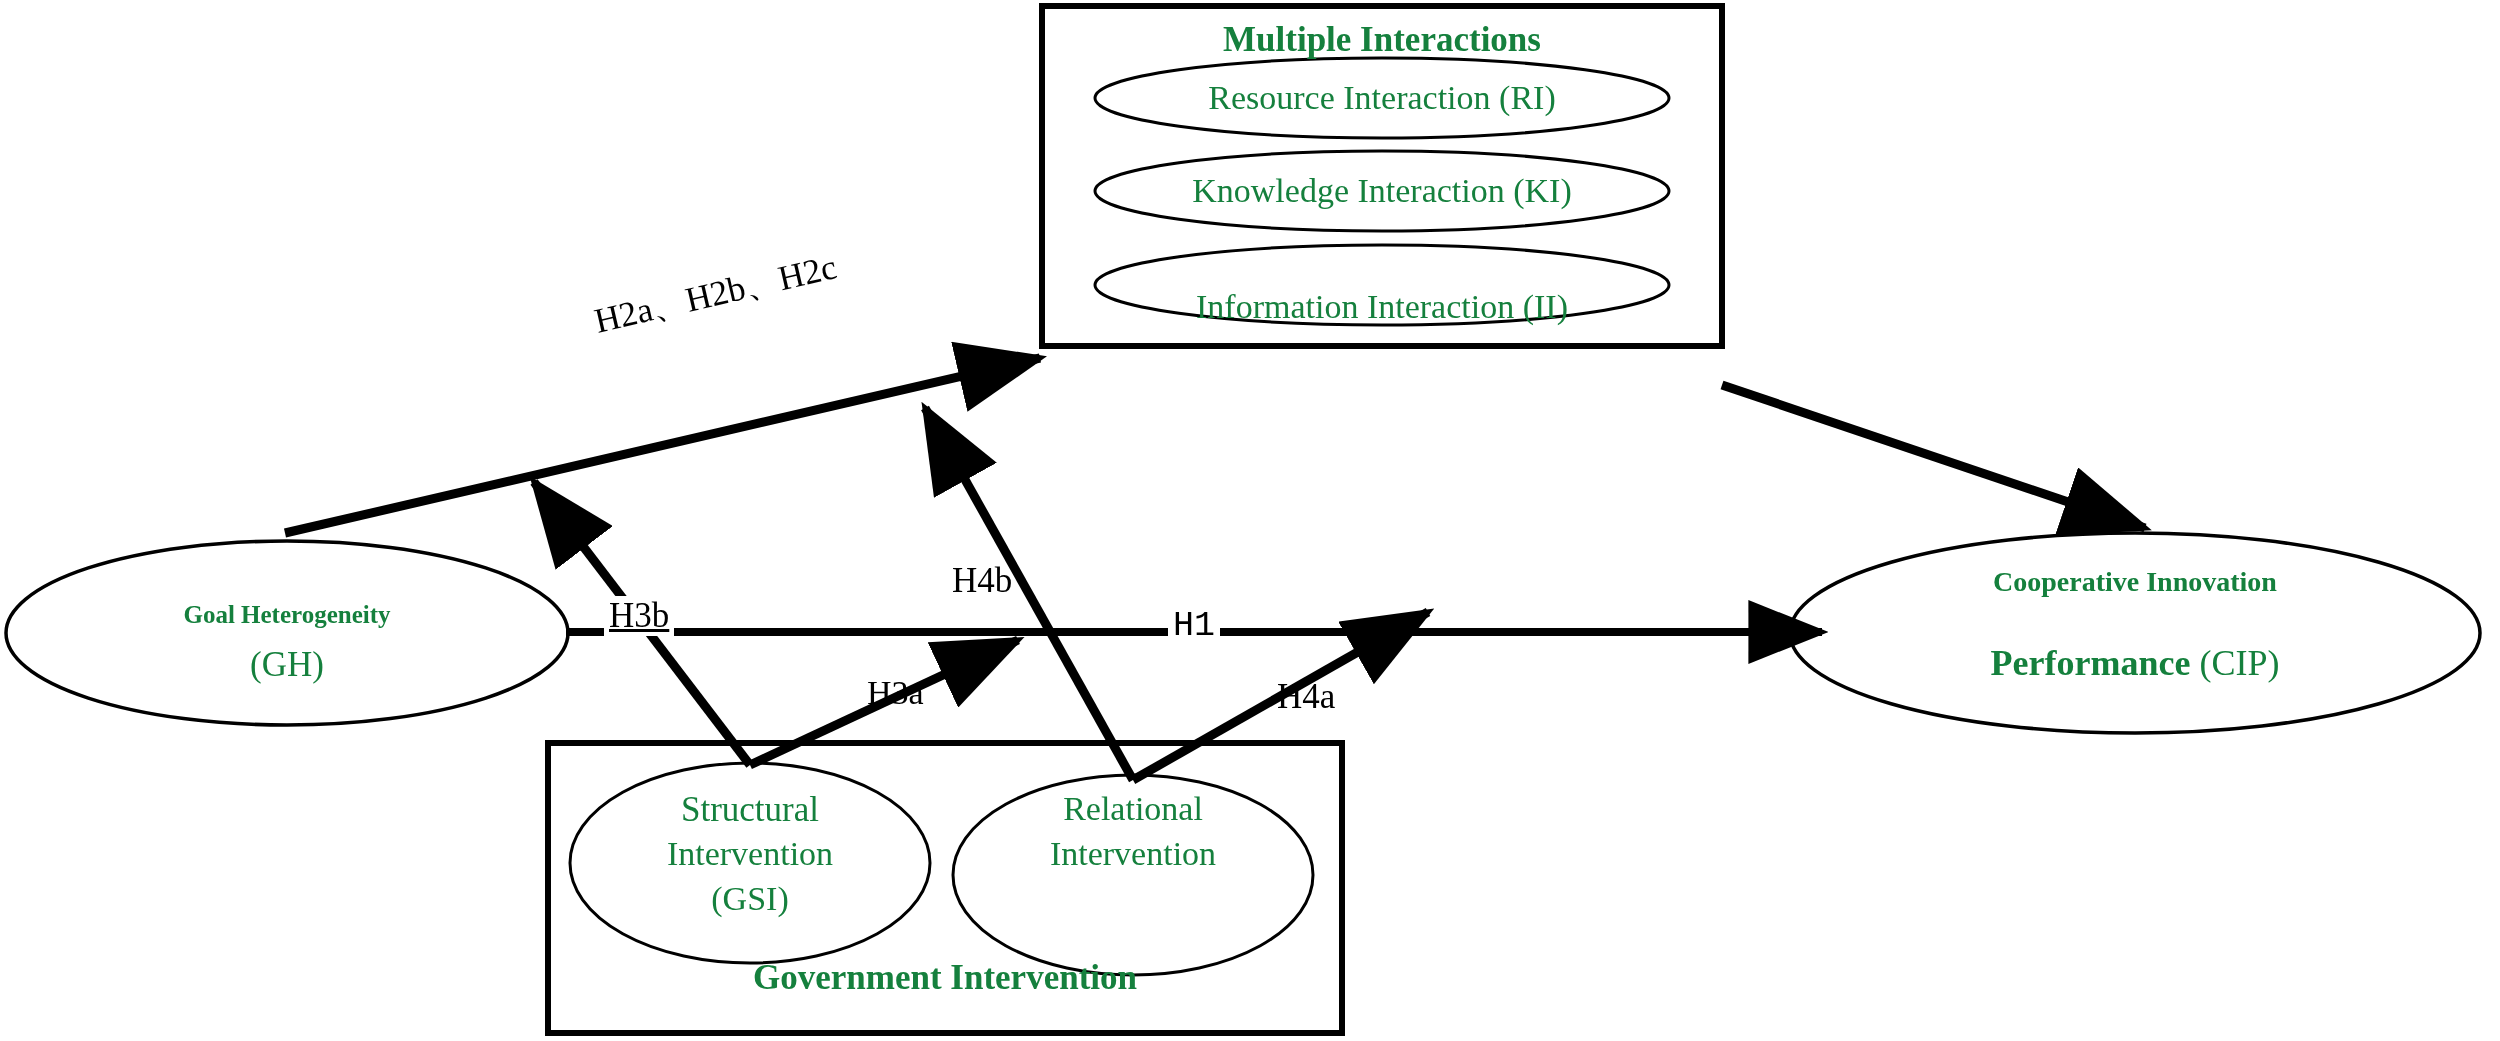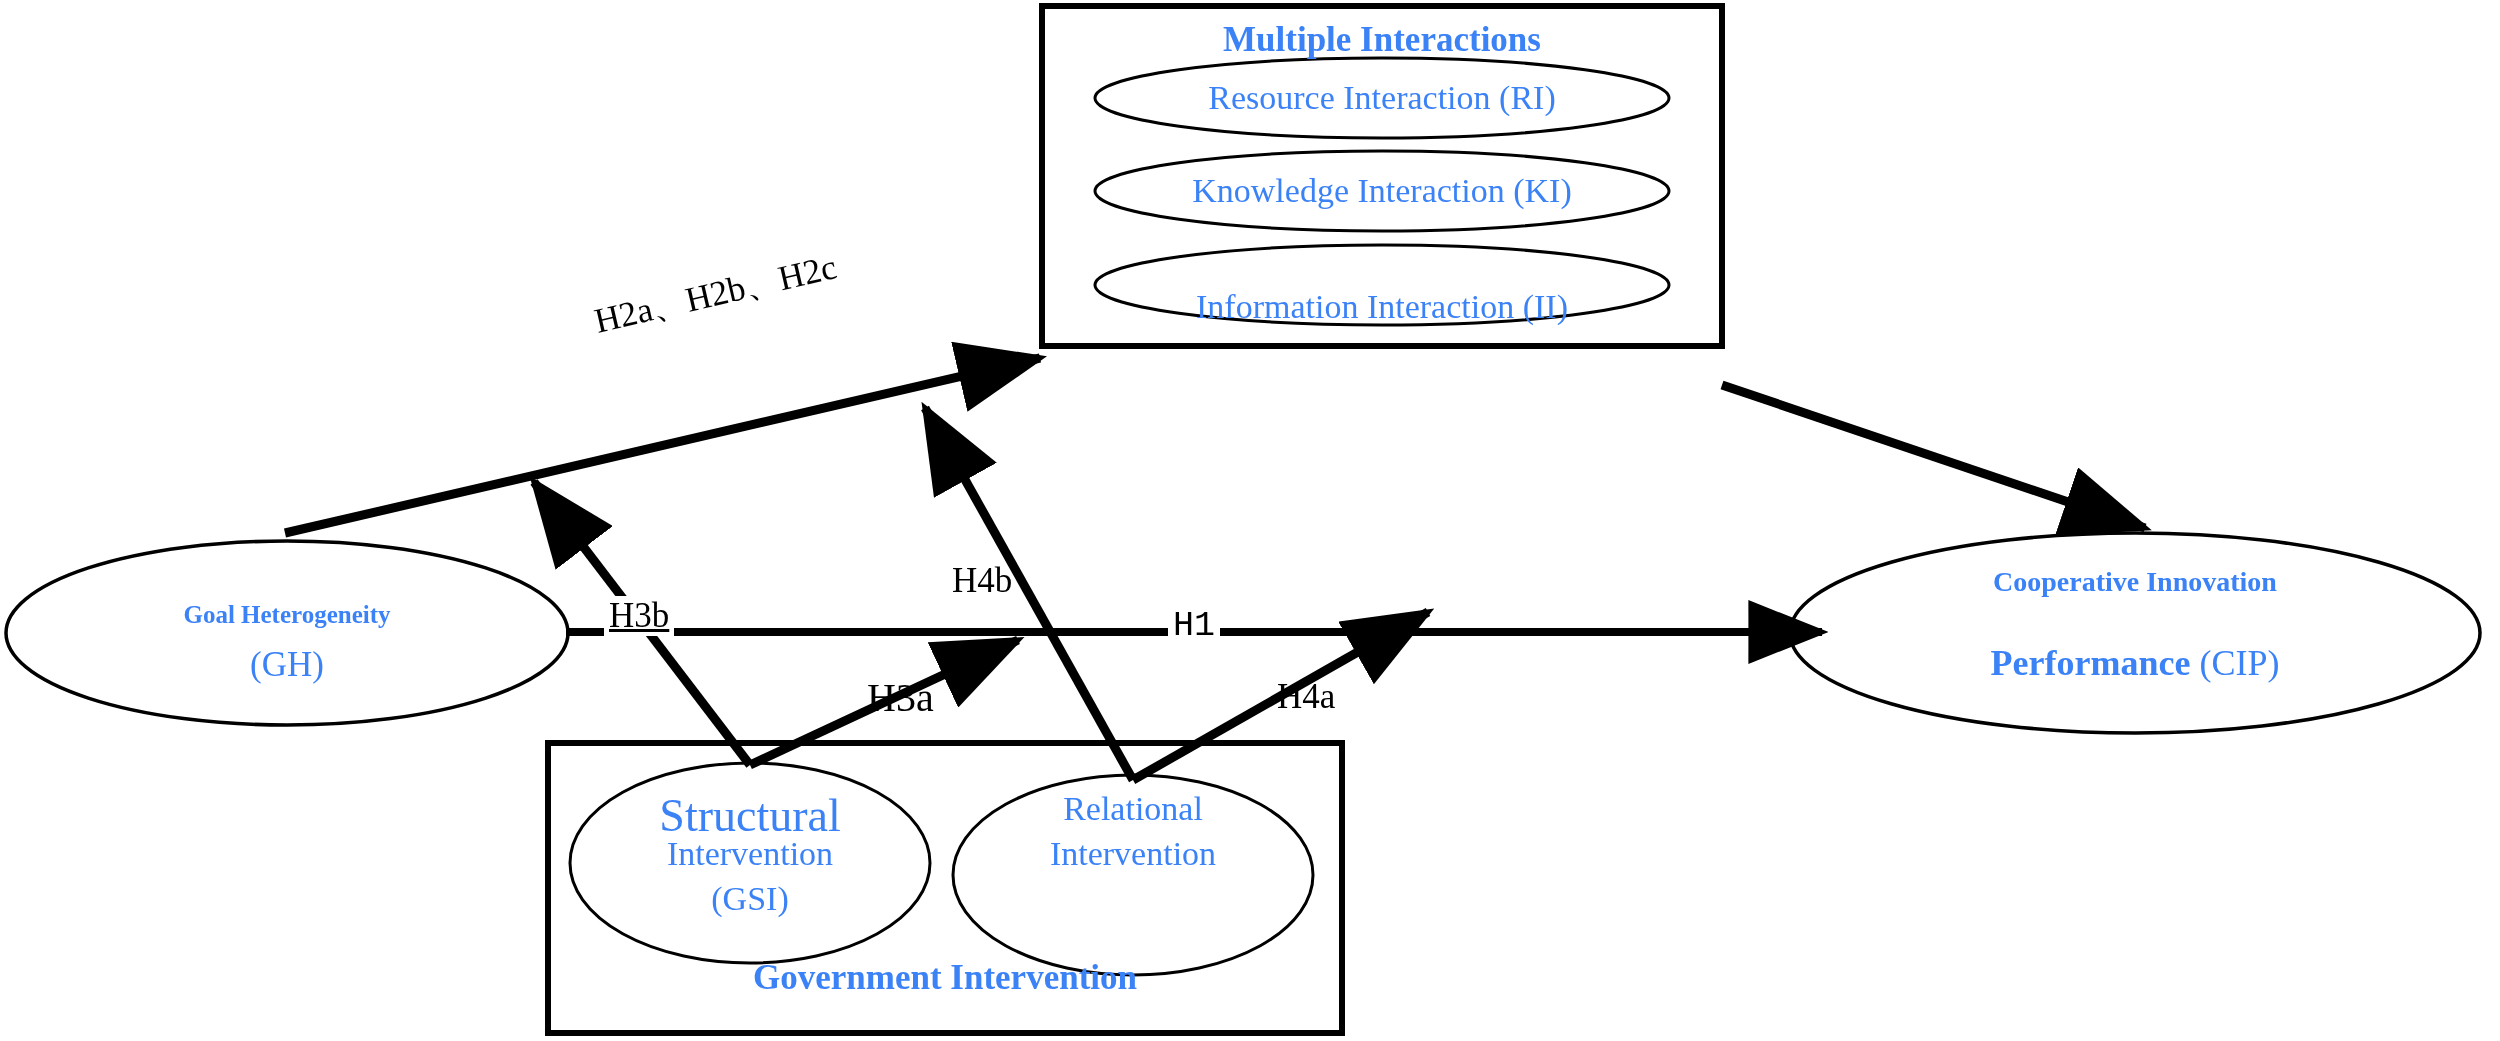--- a/index.html
+++ b/index.html
@@ -18,21 +18,21 @@
   #diagram-svg {
     position: absolute;
     left: 0;
     top: 0;
     width: 2500px;
     height: 1041px;
   }
   .node-text {
     position: absolute;
     text-align: center;
-    color: #3b82f6;
+    color: #15803d;
     line-height: 1.12;
     pointer-events: none;
     white-space: nowrap;
   }
   .bold { font-weight: bold; }
   .edge-label {
     position: absolute;
     color: #000;
     white-space: nowrap;
     background: #ffffff;
@@ -87,32 +87,32 @@
   <div class="node-text" style="left:1095px; top:266px; width:574px; font-size:34px;margin-top:22px;">Information Interaction (II)</div>
 
   <div class="node-text bold" style="left:6px; top:601px; width:562px; font-size:25px;">Goal Heterogeneity</div>
   <div class="node-text" style="left:6px; top:645px; width:562px; font-size:35px;">(GH)</div>
 
   <div class="node-text bold" style="left:1790px; top:566px; width:690px; font-size:28px;">Cooperative Innovation</div>
   <div class="node-text" style="left:1790px; top:643px; width:690px; font-size:36px;"><span class="bold">Performance</span> <span>(CIP)</span></div>
 
   <div class="node-text bold" style="left:548px; top:958px; width:794px; font-size:35px;">Government Intervention</div>
 
-  <div class="node-text" style="left:570px; top:790px; width:360px; font-size:46px;">Structural</div>
+  <div class="node-text" style="left:570px; top:790px; width:360px; font-size:35px;">Structural</div>
   <div class="node-text" style="left:570px; top:835px; width:360px; font-size:34px;">Intervention</div>
   <div class="node-text" style="left:570px; top:880px; width:360px; font-size:34px;">(GSI)</div>
 
   <div class="node-text" style="left:953px; top:790px; width:360px; font-size:34px;">Relational</div>
   <div class="node-text" style="left:953px; top:835px; width:360px; font-size:34px;">Intervention</div>
 
   <div class="edge-label" style="left:585px; top:300px; font-size:35px; transform:rotate(-13deg); transform-origin:left top;">H2a、H2b、H2c</div>
 
   <div class="edge-label" style="left:604px; top:596px; font-size:35px;text-decoration:underline;">H3b</div>
 
   <div class="edge-label" style="left:947px; top:561px; font-size:35px; background:transparent;">H4b</div>
 
   <div class="edge-label" style="left:1168px; top:606px; font-size:35px;font-family:Liberation Mono, monospace;">H1</div>
 
-  <div class="edge-label" style="left:862px; top:674px; font-size:40px; background:transparent;">H3a</div>
+  <div class="edge-label" style="left:862px; top:674px; font-size:34px; background:transparent;">H3a</div>
 
   <div class="edge-label" style="left:1272px; top:677px; font-size:35px; background:transparent;text-align:center;">H4a</div>
 
 </div>
 
 </body></html>

